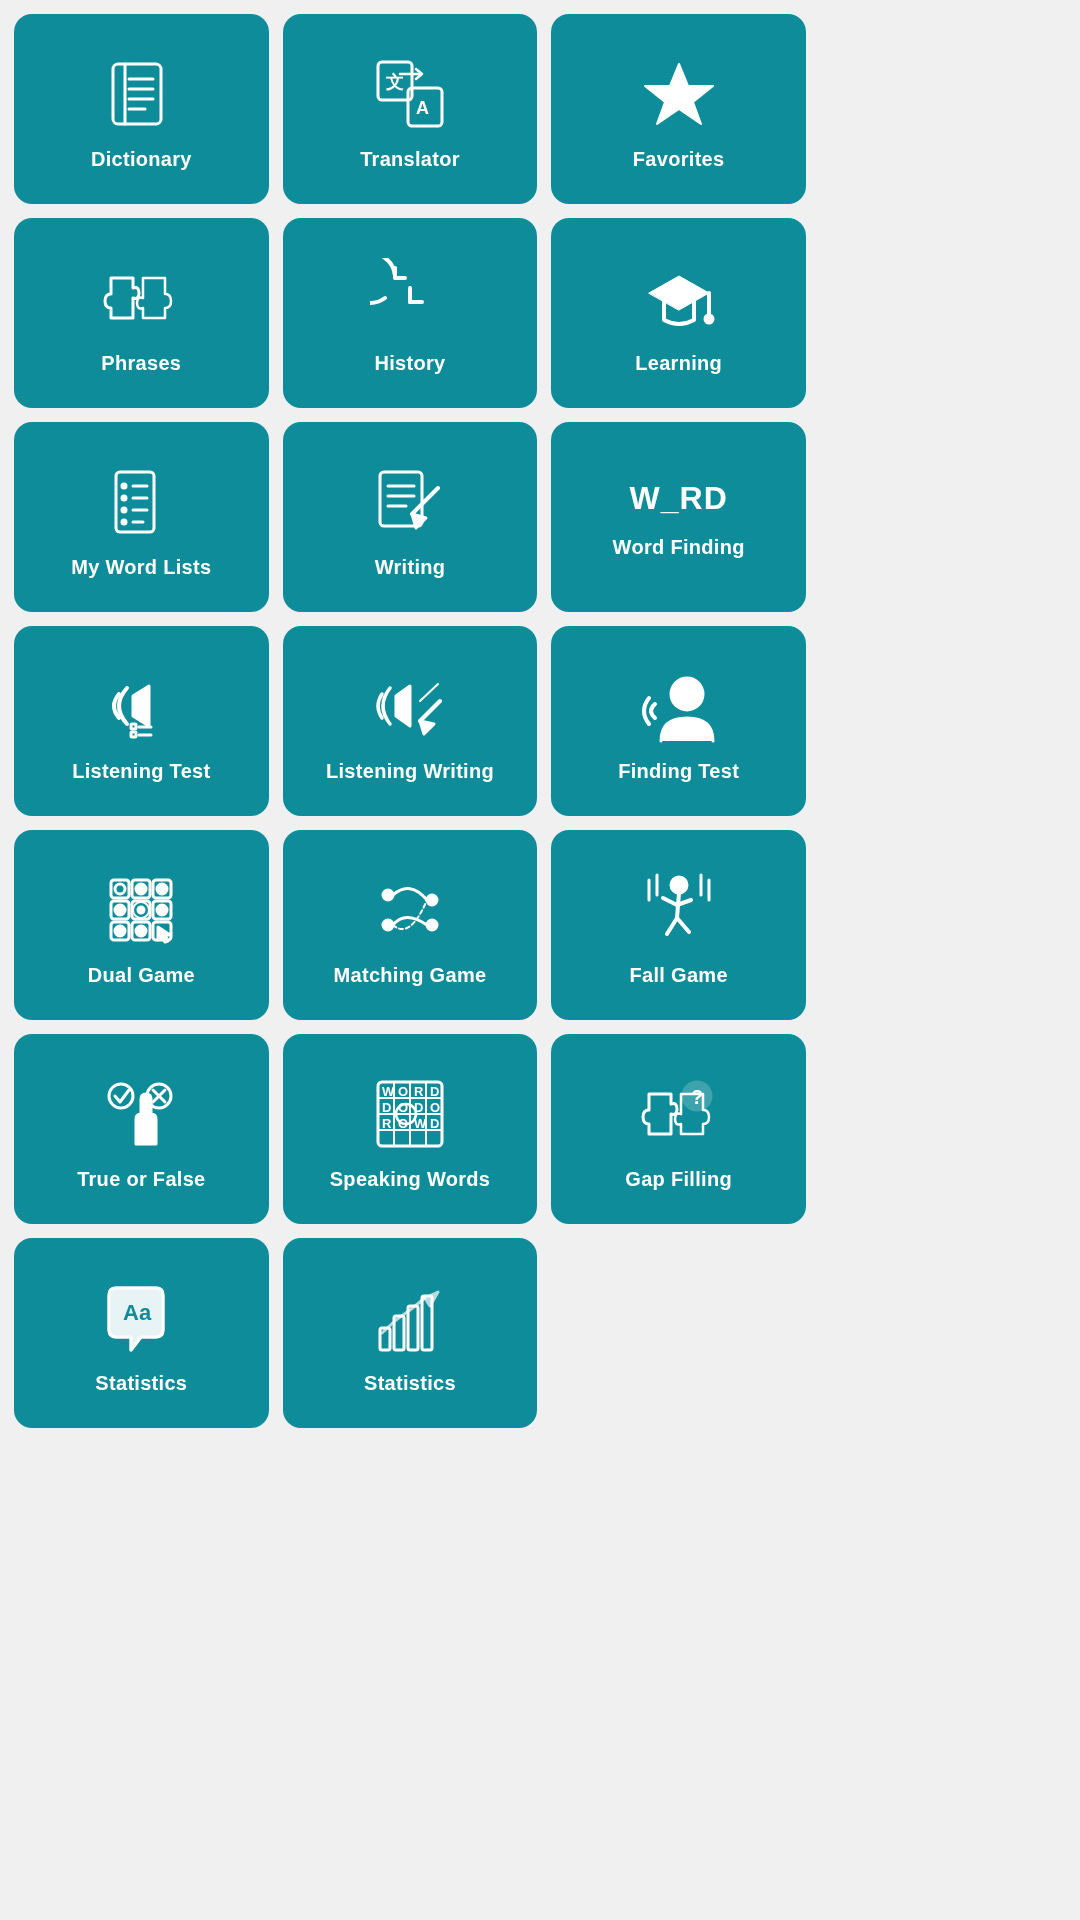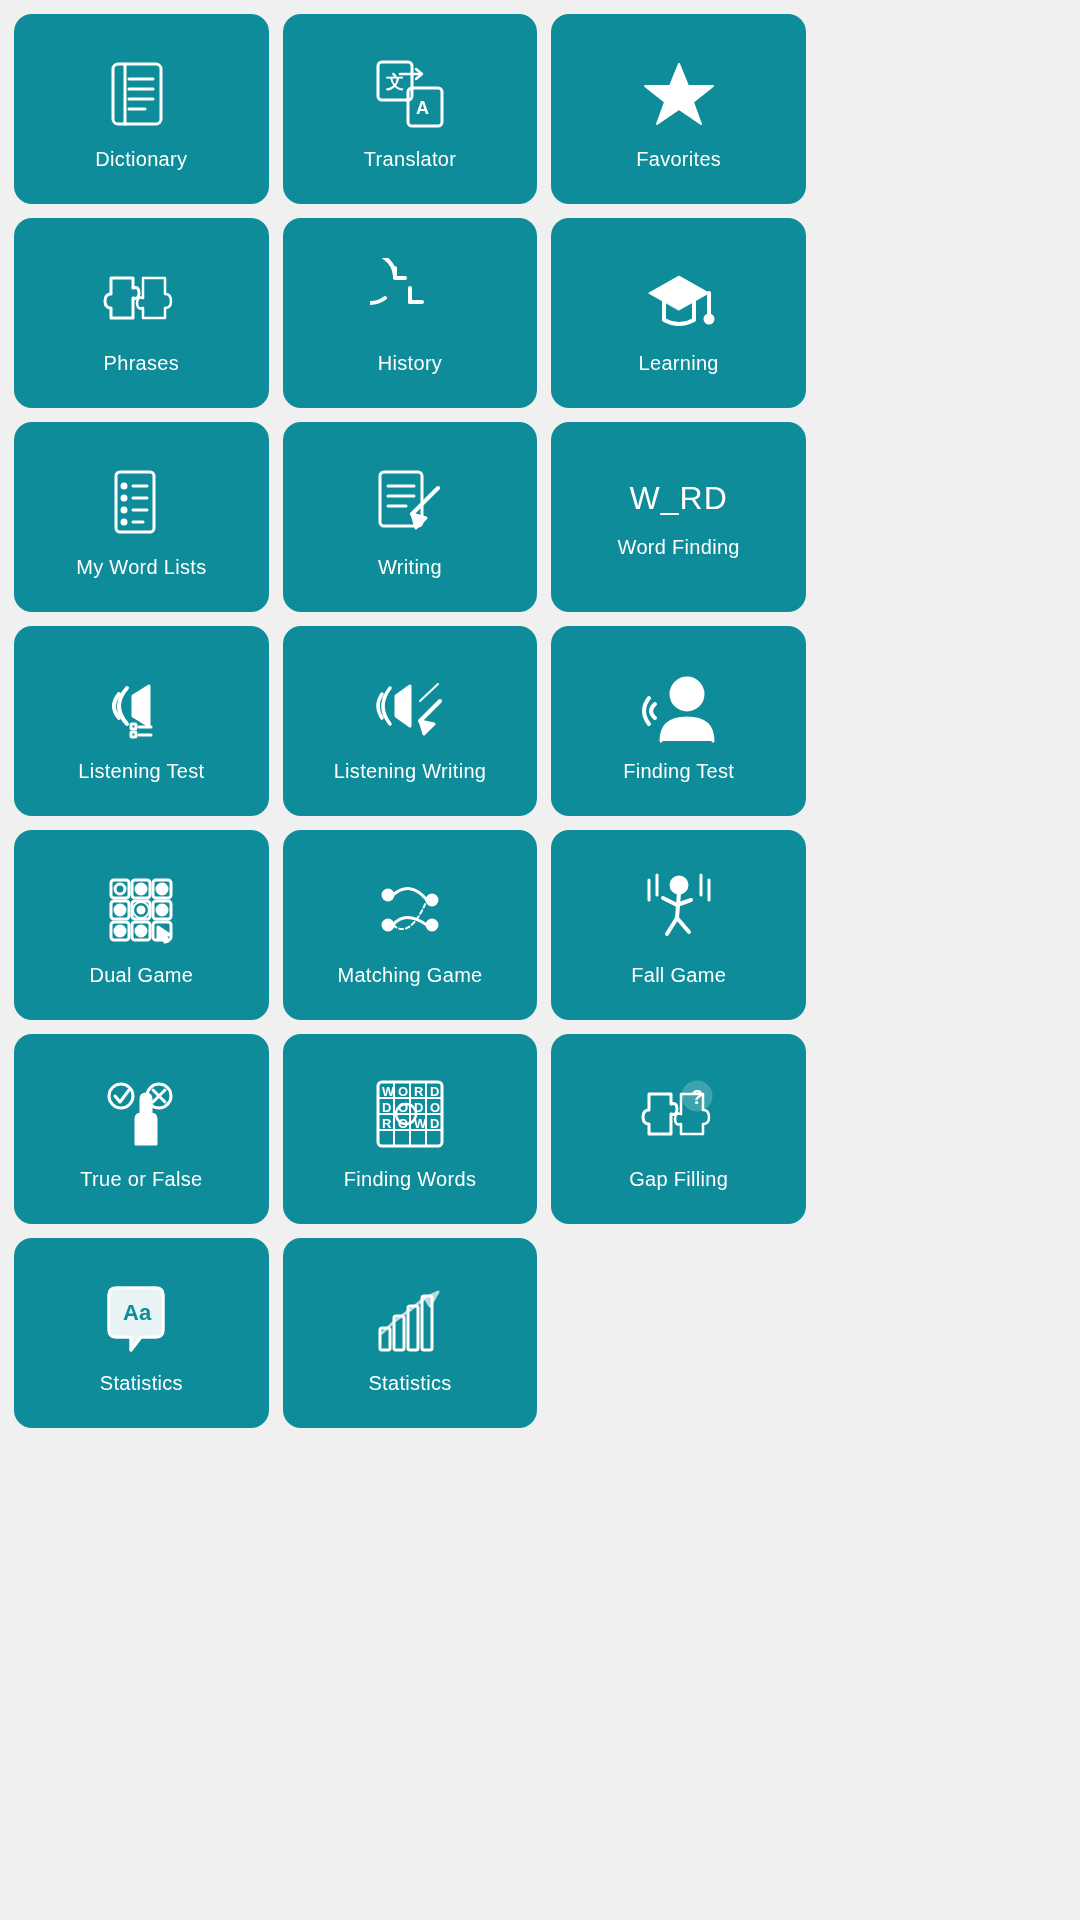--- a/index.html
+++ b/index.html
@@ -41,28 +41,28 @@
       height: 80px;
       fill: none;
       stroke: white;
       stroke-width: 3;
       stroke-linecap: round;
       stroke-linejoin: round;
     }
     .card-label {
       color: white;
       font-size: 20px;
-      font-weight: 400;
+      font-weight: 700;
       text-align: center;
       letter-spacing: 0.3px;
     }
     .word-filling-text {
       color: white;
       font-size: 32px;
-      font-weight: 400;
+      font-weight: 700;
       letter-spacing: 1px;
       margin-bottom: 8px;
     }
   </style>
 </head>
 <body>
 
 <div class="grid">
 
   <div class="card">
@@ -336,21 +336,21 @@
         <text x="44" y="38" font-size="13" fill="white" stroke="none" font-family="Arial" font-weight="bold">D</text>
         <text x="60" y="38" font-size="13" fill="white" stroke="none" font-family="Arial" font-weight="bold">O</text>
         <text x="12" y="54" font-size="13" fill="white" stroke="none" font-family="Arial" font-weight="bold">R</text>
         <text x="28" y="54" font-size="13" fill="white" stroke="none" font-family="Arial" font-weight="bold">O</text>
         <text x="44" y="54" font-size="13" fill="white" stroke="none" font-family="Arial" font-weight="bold">W</text>
         <text x="60" y="54" font-size="13" fill="white" stroke="none" font-family="Arial" font-weight="bold">D</text>
 
         <circle cx="36" cy="40" r="10" fill="none" stroke="white" stroke-width="2.5"></circle>
       </svg>
     </div>
-    <span class="card-label">Finding Words</span>
+    <span class="card-label">Speaking Words</span>
   </div>
 
   <div class="card">
     <div class="card-icon">
       <svg viewBox="0 0 80 80">
 
         <path d="M10,20 L32,20 L32,30 Q38,28 38,35 Q38,42 32,40 L32,60 L10,60 L10,50 Q4,50 4,43 Q4,36 10,36 Z"></path>
         <path d="M42,20 L64,20 L64,36 Q70,36 70,43 Q70,50 64,50 L64,60 L42,60 L42,50 Q36,52 36,45 Q36,38 42,40 Z" stroke-width="2.5"></path>
 
         <circle cx="58" cy="22" r="14" fill="white" opacity="0.2"></circle>

